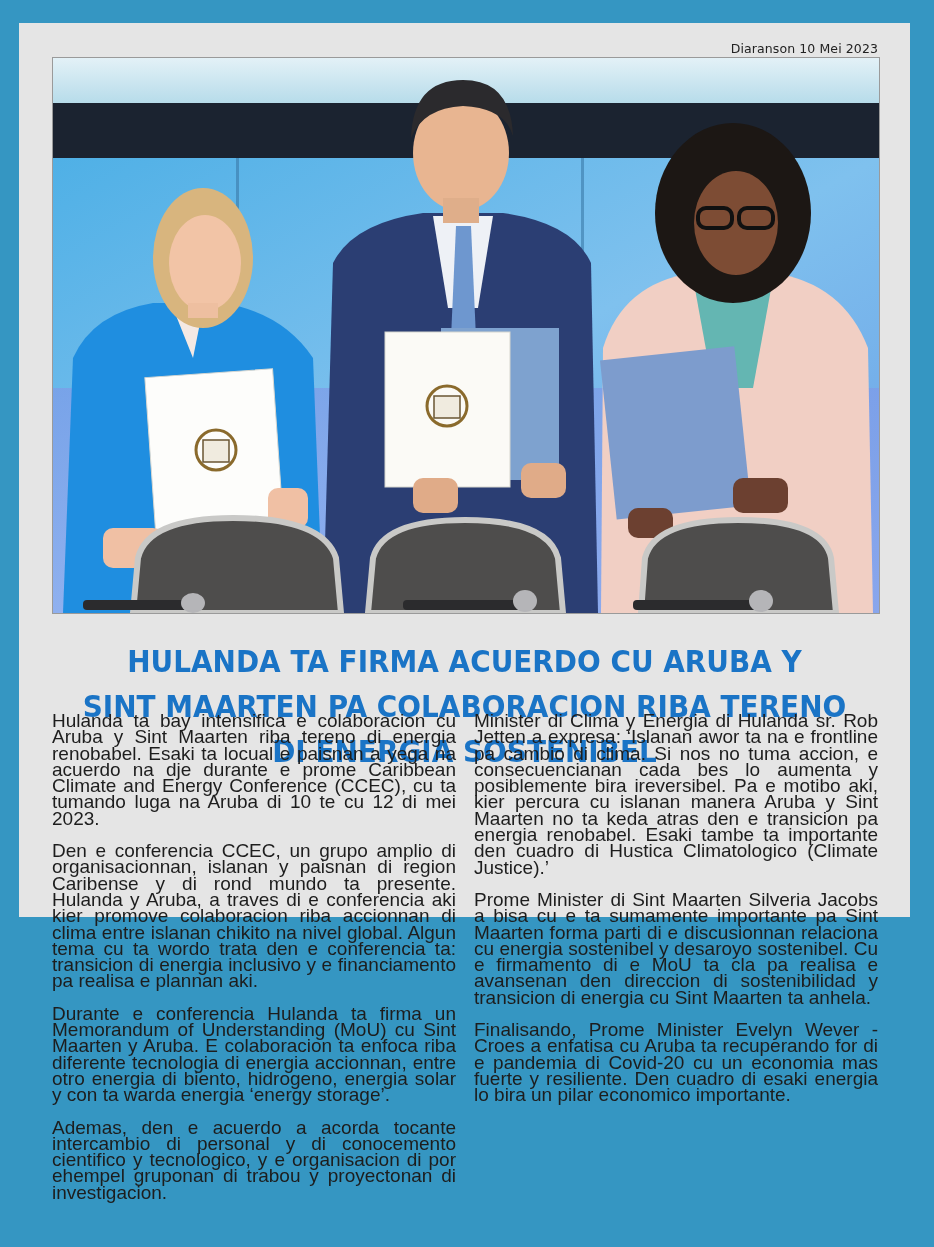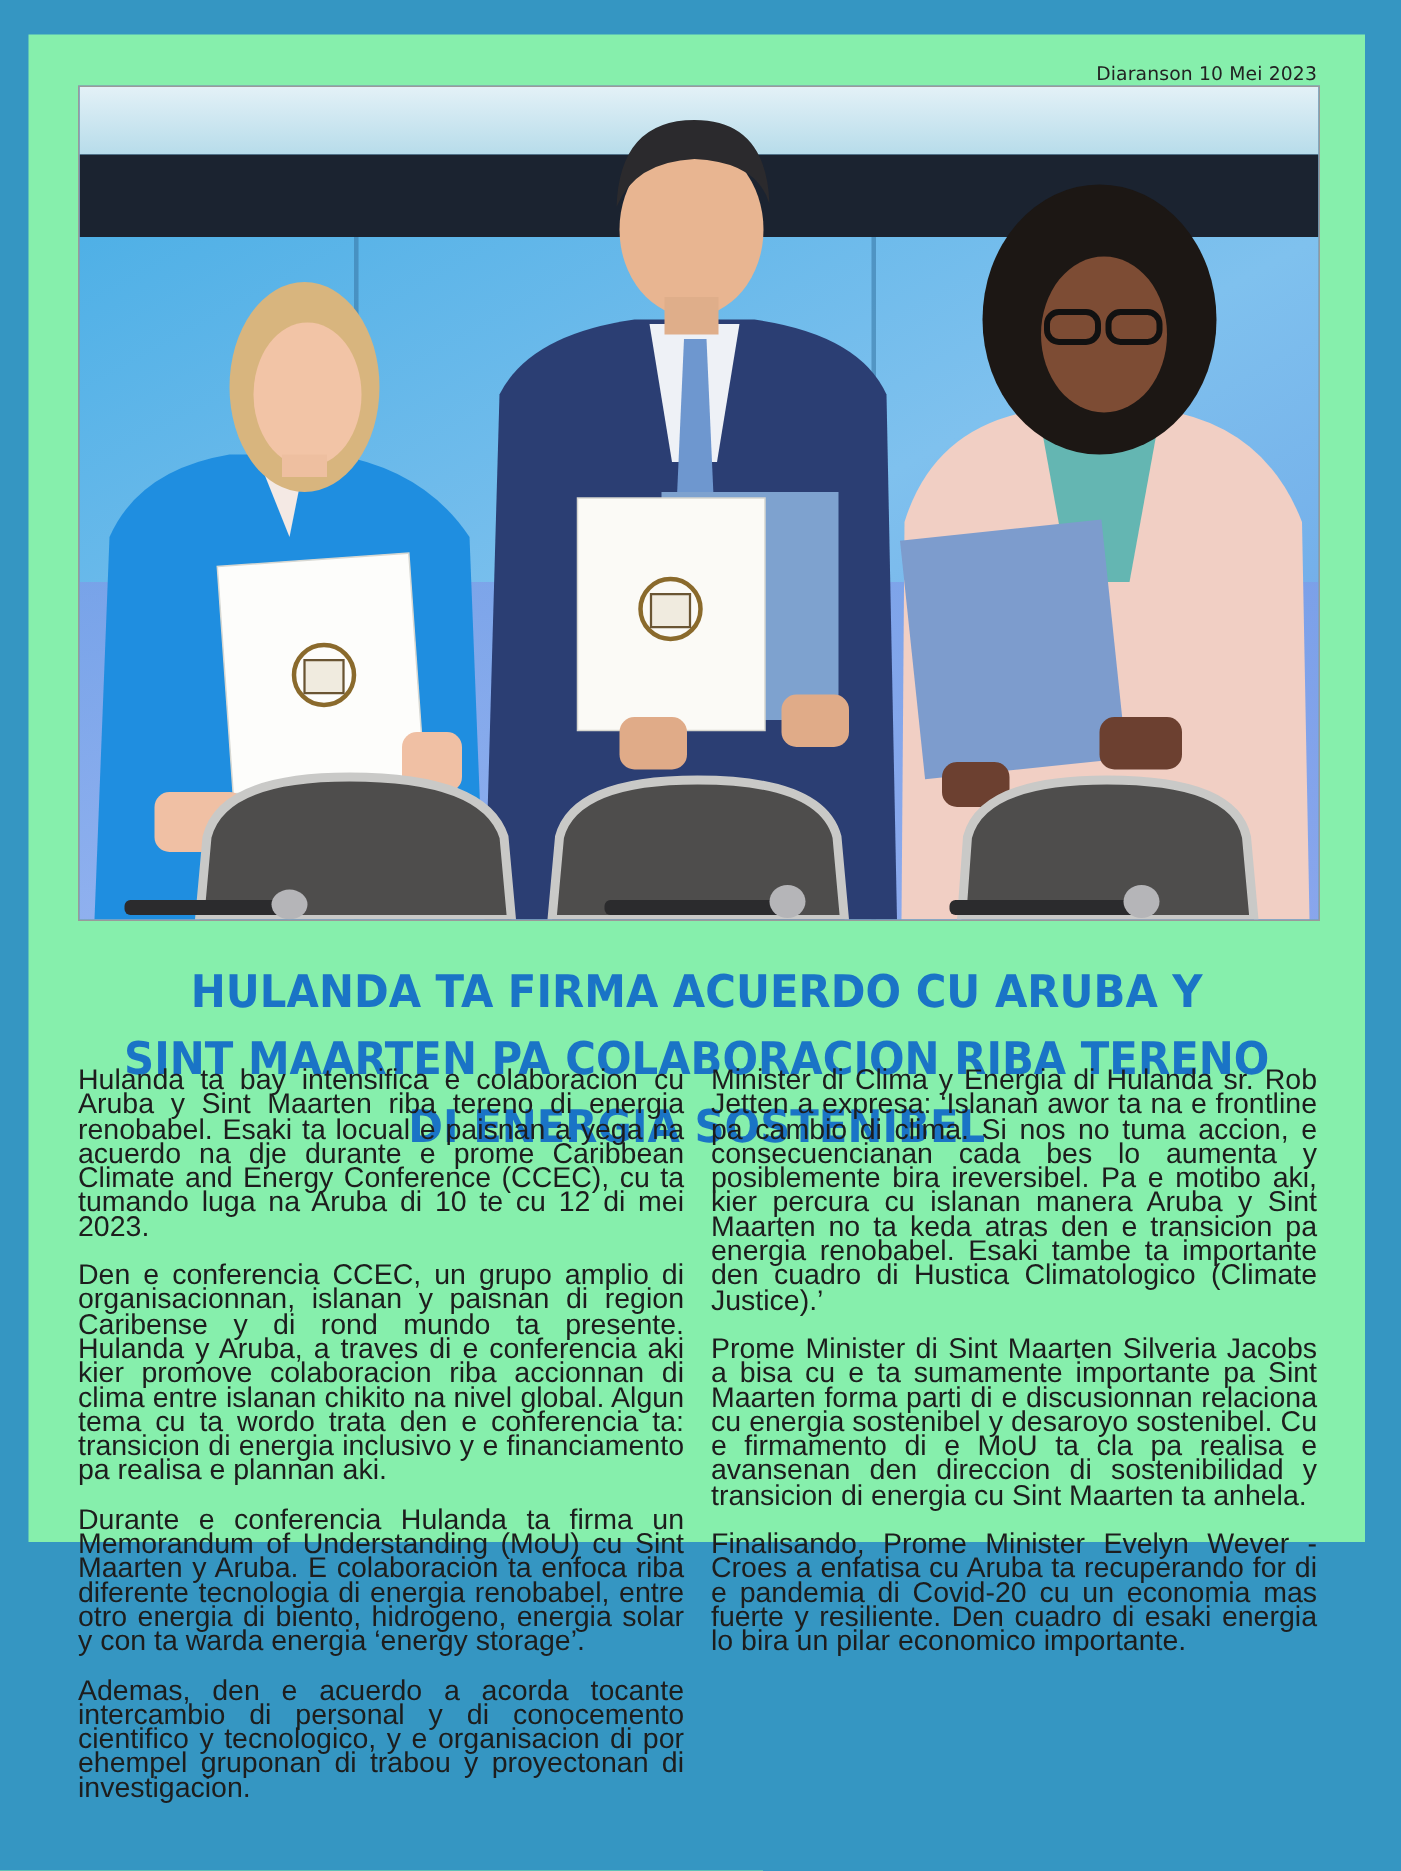--- a/index.html
+++ b/index.html
@@ -6,22 +6,22 @@
   body {
     width: 934px; height: 1247px;
     background: #3596c2;
     position: relative;
     overflow: hidden;
     font-family: "Liberation Sans", sans-serif;
   }
   .page {
     position: absolute;
     left: 19px; top: 23px;
-    width: 891px; height: 1005px;
-    background: #86efac;
+    width: 891px; height: 894px;
+    background: #e5e5e5;
   }
   .dateline {
     position: absolute;
     right: 32px; top: 18px;
     font-family: "DejaVu Sans", sans-serif;
     font-size: 12.5px;
     color: #222;
     letter-spacing: 0.1px;
   }
   .photo {
@@ -153,21 +153,21 @@
 
   <h1 class="headline">
     <span>HULANDA TA FIRMA ACUERDO CU ARUBA Y</span>
     <span>SINT MAARTEN PA COLABORACION RIBA TERENO</span>
     <span>DI ENERGIA SOSTENIBEL</span>
   </h1>
 
   <div class="col left">
     <p>Hulanda ta bay intensifica e colaboracion cu Aruba y Sint Maarten riba tereno di energia renobabel. Esaki ta locual e paisnan a yega na acuerdo na dje durante e prome Caribbean Climate and Energy Conference (CCEC), cu ta tumando luga na Aruba di 10 te cu 12 di mei 2023.</p>
     <p>Den e conferencia CCEC, un grupo amplio di organisacionnan, islanan y paisnan di region Caribense y di rond mundo ta presente. Hulanda y Aruba, a traves di e conferencia aki kier promove colaboracion riba accionnan di clima entre islanan chikito na nivel global. Algun tema cu ta wordo trata den e conferencia ta: transicion di energia inclusivo y e financiamento pa realisa e plannan aki.</p>
-    <p>Durante e conferencia Hulanda ta firma un Memorandum of Understanding (MoU) cu Sint Maarten y Aruba. E colaboracion ta enfoca riba diferente tecnologia di energia renobabel, entre otro energia di biento, hidrogeno, energia solar y con ta warda energia ‘energy storage’.</p>
+    <p>Durante e conferencia Hulanda ta firma un Memorandum of Understanding (MoU) cu Sint Maarten y Aruba. E colaboracion ta enfoca riba diferente tecnologia di energia accionnan, entre otro energia di biento, hidrogeno, energia solar y con ta warda energia ‘energy storage’.</p>
     <p>Ademas, den e acuerdo a acorda tocante intercambio di personal y di conocemento cientifico y tecnologico, y e organisacion di por ehempel gruponan di trabou y proyectonan di investigacion.</p>
   </div>
 
   <div class="col right">
     <p>Minister di Clima y Energia di Hulanda sr. Rob Jetten a expresa: ‘Islanan awor ta na e frontline pa cambio di clima. Si nos no tuma accion, e consecuencianan cada bes lo aumenta y posiblemente bira ireversibel. Pa e motibo aki, kier percura cu islanan manera Aruba y Sint Maarten no ta keda atras den e transicion pa energia renobabel. Esaki tambe ta importante den cuadro di Hustica Climatologico (Climate Justice).’</p>
     <p>Prome Minister di Sint Maarten Silveria Jacobs a bisa cu e ta sumamente importante pa Sint Maarten forma parti di e discusionnan relaciona cu energia sostenibel y desaroyo sostenibel. Cu e firmamento di e MoU ta cla pa realisa e avansenan den direccion di sostenibilidad y transicion di energia cu Sint Maarten ta anhela.</p>
     <p>Finalisando, Prome Minister Evelyn Wever - Croes a enfatisa cu Aruba ta recuperando for di e pandemia di Covid-20 cu un economia mas fuerte y resiliente. Den cuadro di esaki energia lo bira un pilar economico importante.</p>
   </div>
 
 </div>

